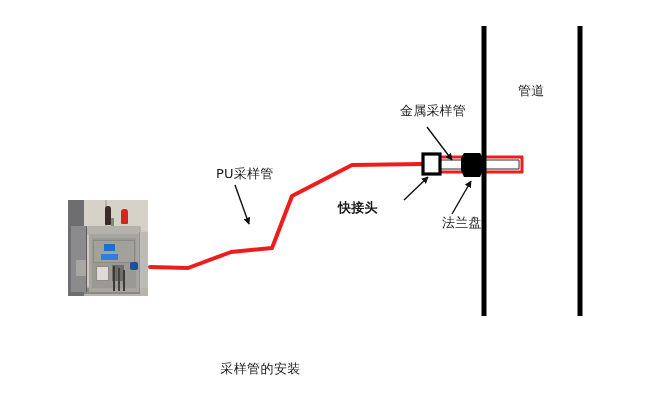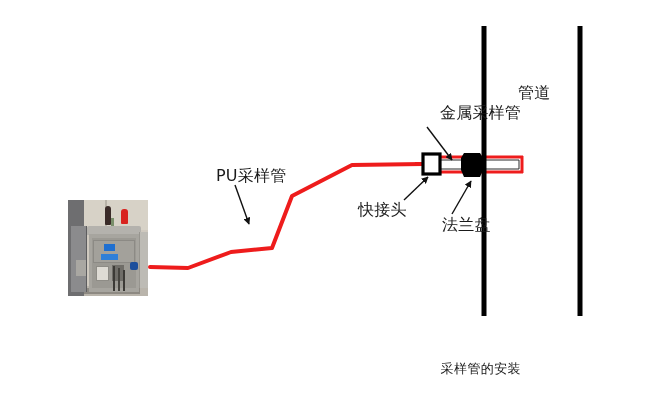--- a/index.html
+++ b/index.html
@@ -19,36 +19,36 @@
     position: absolute;
     left: 0;
     top: 0;
     width: 653px;
     height: 409px;
   }
   .lbl {
     position: absolute;
     color: #1a1a1a;
     font-family: "DejaVu Sans", "Liberation Sans", sans-serif;
-    font-size: 16px;
+    font-size: 13px;
     line-height: 1.15;
     white-space: nowrap;
     letter-spacing: 0.2px;
   }
   #lbl-pu      { left: 216px; top: 167px; }
-  #lbl-metal   { left: 400px; top: 104px; margin-left: 40px; }
-  #lbl-quick   { left: 358px; top: 201px; }
+  #lbl-metal   { left: 400px; top: 104px; }
+  #lbl-quick   { left: 338px; top: 201px; font-weight: bold; }
   #lbl-flange  { left: 442px; top: 216px; }
   #lbl-duct    { left: 518px; top: 84px;  }
   #caption {
     position: absolute;
     left: 0;
     top: 360px;
     width: 521px;
-    text-align: right;
+    text-align: center;
     color: #1a1a1a;
     font-family: "DejaVu Sans", "Liberation Sans", sans-serif;
     font-size: 13px;
     letter-spacing: 0.4px;
   }
 
   
   #photo {
     position: absolute;
     left: 68px;

